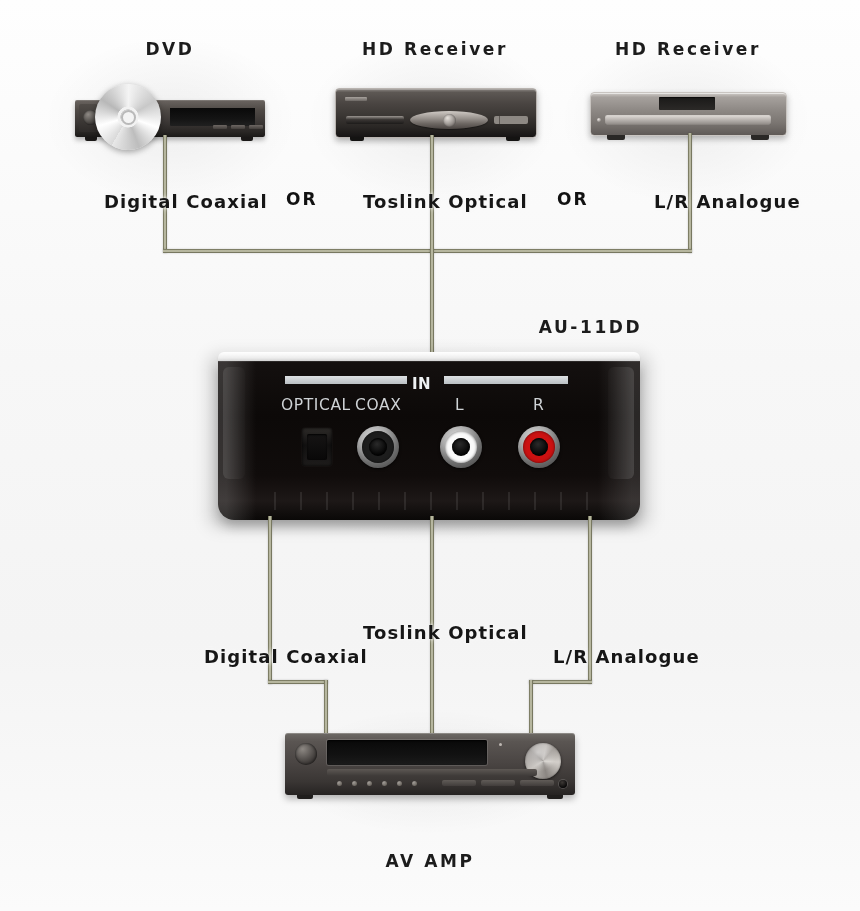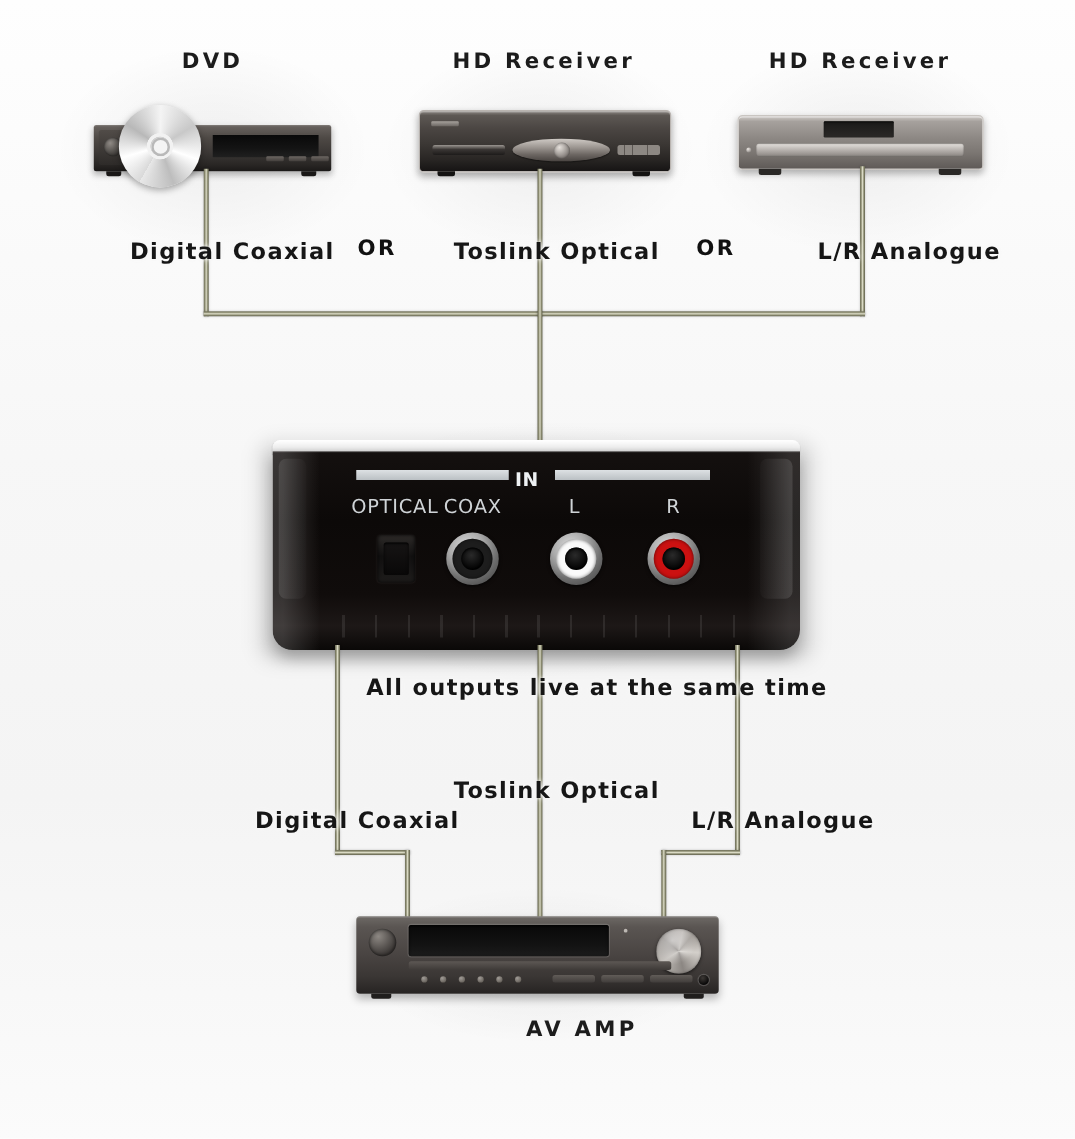--- a/index.html
+++ b/index.html
@@ -334,20 +334,21 @@
   <div class="cable-h" style="left:430px;top:249px;width:262px;"></div>
 
   <div class="cable-v" style="left:430px;top:135px;height:222px;"></div>
 
   <div class="cable-label" style="left:104px;top:191px;">Digital Coaxial</div>
   <div class="or-label" style="left:286px;top:189px;">OR</div>
   <div class="cable-label" style="left:363px;top:191px;">Toslink Optical</div>
   <div class="or-label" style="left:557px;top:189px;">OR</div>
   <div class="cable-label" style="left:654px;top:191px;">L/R Analogue</div>
 
+  <div class="device-title" style="left:508px;top:317px;width:165px;">AU-11DD</div>
 
   <div class="au-shadow"></div>
   <div class="au-top"></div>
   <div class="au-body">
     <div class="au-sheen-l"></div>
     <div class="au-sheen-r"></div>
     <div class="au-vent" style="left:32px;top:131px;width:360px;"></div>
   </div>
 
   <div class="au-stripe" style="left:285px;top:376px;width:122px;"></div>
@@ -375,21 +376,20 @@
   <div class="cable-v" style="left:268px;top:516px;height:168px;"></div>
   <div class="cable-h" style="left:268px;top:680px;width:60px;"></div>
   <div class="cable-v" style="left:324px;top:680px;height:55px;"></div>
 
   <div class="cable-v" style="left:430px;top:516px;height:219px;"></div>
 
   <div class="cable-v" style="left:588px;top:516px;height:168px;"></div>
   <div class="cable-h" style="left:529px;top:680px;width:63px;"></div>
   <div class="cable-v" style="left:529px;top:680px;height:55px;"></div>
 
-  <div class="cable-label" style="left:293px;top:540px;">All outputs live at the same time</div>
   <div class="cable-label" style="left:363px;top:622px;">Toslink Optical</div>
   <div class="cable-label" style="left:204px;top:646px;">Digital Coaxial</div>
   <div class="cable-label" style="left:553px;top:646px;">L/R Analogue</div>
 
   <div class="amp-body">
     <div class="amp-knob-sm"></div>
     <div class="amp-display"></div>
     <div class="amp-led"></div>
     <div class="amp-knob-lg"></div>
     <div class="amp-strip"></div>
@@ -399,15 +399,15 @@
     <div class="amp-btn-sm" style="left:97px;"></div>
     <div class="amp-btn-sm" style="left:112px;"></div>
     <div class="amp-btn-sm" style="left:127px;"></div>
     <div class="amp-btn-wide" style="left:157px;"></div>
     <div class="amp-btn-wide" style="left:196px;"></div>
     <div class="amp-btn-wide" style="left:235px;"></div>
     <div class="amp-jack"></div>
     <div class="amp-foot" style="left:12px;"></div>
     <div class="amp-foot" style="left:262px;"></div>
   </div>
-  <div class="device-title" style="left:350px;top:814px;width:160px;text-align:right;">AV AMP</div>
+  <div class="device-title" style="left:350px;top:851px;width:160px;">AV AMP</div>
 
 </div>
 
 </body></html>

